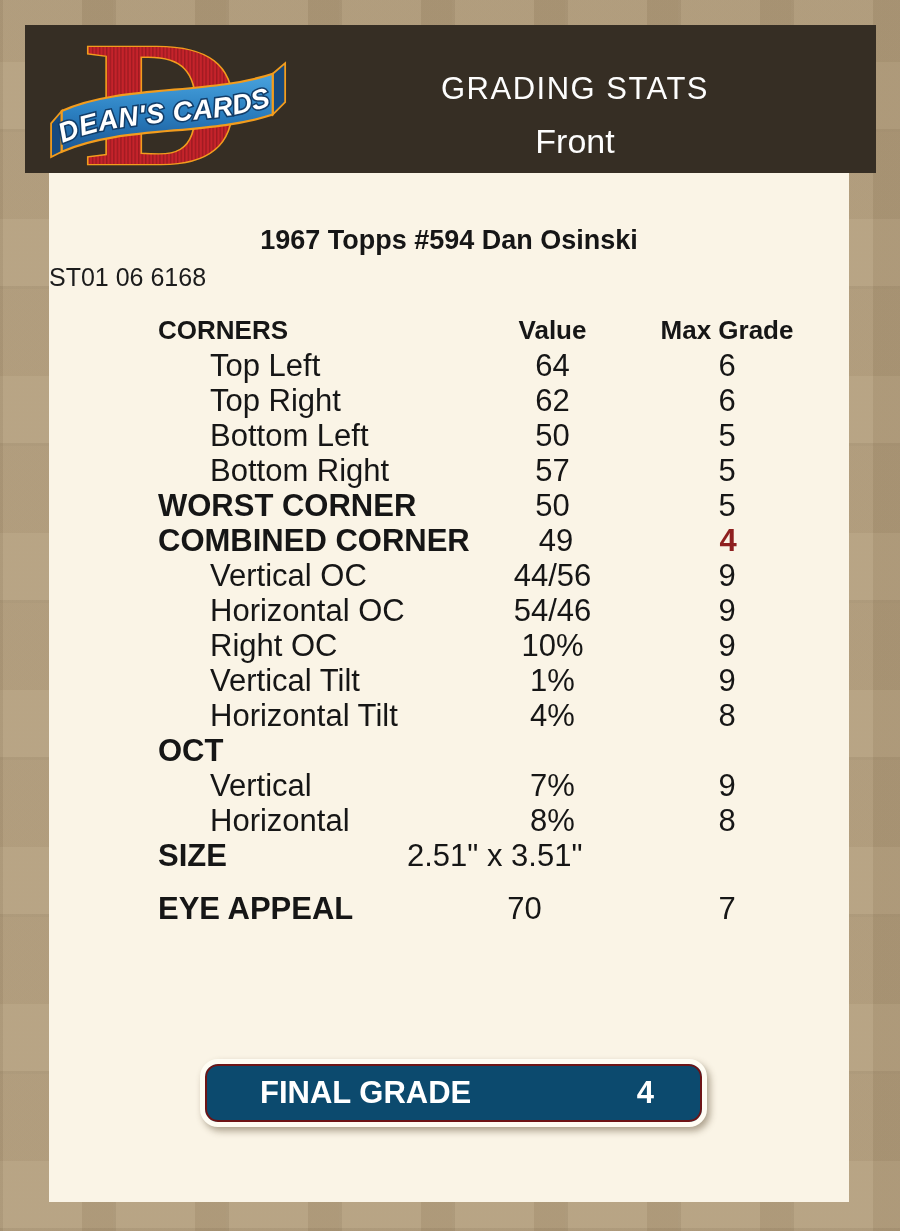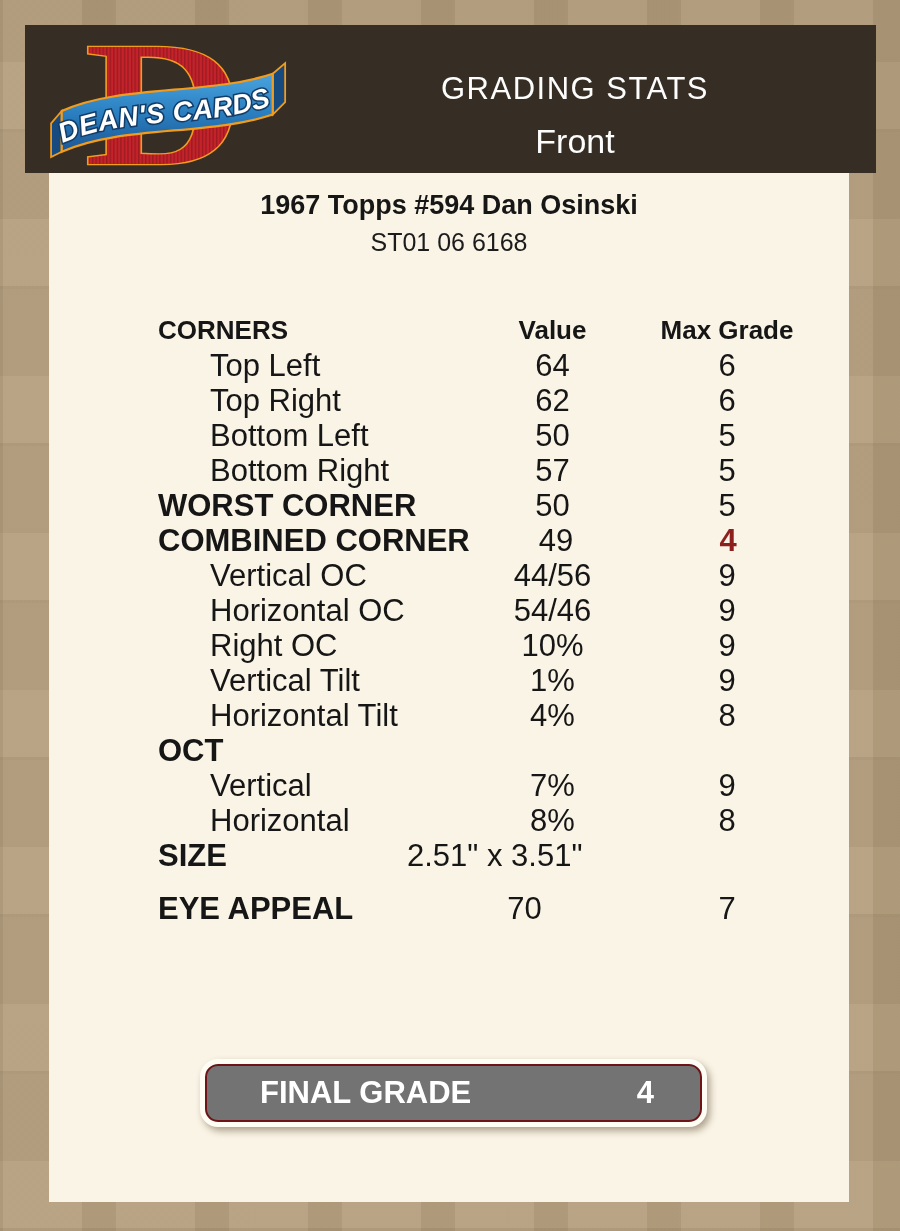--- a/index.html
+++ b/index.html
@@ -14,40 +14,40 @@
       repeating-linear-gradient(0deg, rgba(255,246,226,0.04) 0 70px, rgba(60,45,25,0.04) 70px 157px);
   }
   
   .topbar{position:absolute;left:25px;top:25px;width:851px;height:148px;background:#362e24;}
   .logo{position:absolute;left:24px;top:8px;width:240px;height:133px;}
   .titles{position:absolute;left:300px;top:0;width:500px;height:148px;text-align:center;color:#fdfdfd;}
   .title{margin-top:40px;font-size:31px;line-height:48px;letter-spacing:1.5px;}
   .subtitle{margin-top:9px;font-size:34px;line-height:38px;}
   
   .panel{position:absolute;left:49px;top:173px;width:800px;height:1029px;background:#faf4e6;color:#161616;}
-  .card-title{margin:0;padding-top:17px;text-align:center;font-weight:bold;font-size:27px;line-height:30px;}
-  .card-code{margin-top:8px;text-align:center;font-size:25px;line-height:28px;color:#1c1c1c;}
+  .card-title{margin:0;padding-top:52px;text-align:center;font-weight:bold;font-size:27px;line-height:30px;}
+  .card-code{margin-top:8px;font-size:25px;line-height:28px;color:#1c1c1c;}
   
   .stats-table{position:absolute;left:109px;top:140px;width:656px;}
   .row{display:flex;align-items:center;height:35px;font-size:31px;}
   .row.gap{margin-top:16px;}
   .row.total.gap{margin-top:18px;gap:28px;}
   .cell-label{flex:1;white-space:nowrap;}
   .cell-value{width:175px;text-align:center;white-space:nowrap;}
   .cell-max{width:174px;text-align:center;white-space:nowrap;}
   .row.header{font-size:26px;}
   .row.header .cell-label,.row.header .cell-value,.row.header .cell-max,
   .row.section .cell-label,.row.total .cell-label,.row.size .cell-label{font-weight:bold;}
   .row.item .cell-label{padding-left:52px;}
   .row.size .cell-value{transform:translateX(-58px);}
   .cell-max.red{color:#8e1f1f;font-weight:bold;}
   
   .final-grade{
     position:absolute;left:151px;top:886px;width:507px;height:68px;box-sizing:border-box;
-    background:#737373;border:5px solid #fffdf4;border-radius:18px;
+    background:#0c4a6e;border:5px solid #fffdf4;border-radius:18px;
     box-shadow:3px 4px 7px rgba(80,62,35,0.45), inset 0 0 0 2px #6e1416;
     display:flex;align-items:center;justify-content:space-between;
     padding:0 48px 0 55px;color:#ffffff;font-weight:bold;font-size:31px;
   }
 </style>
 </head>
 <body>
 
 <div class="page">
 

